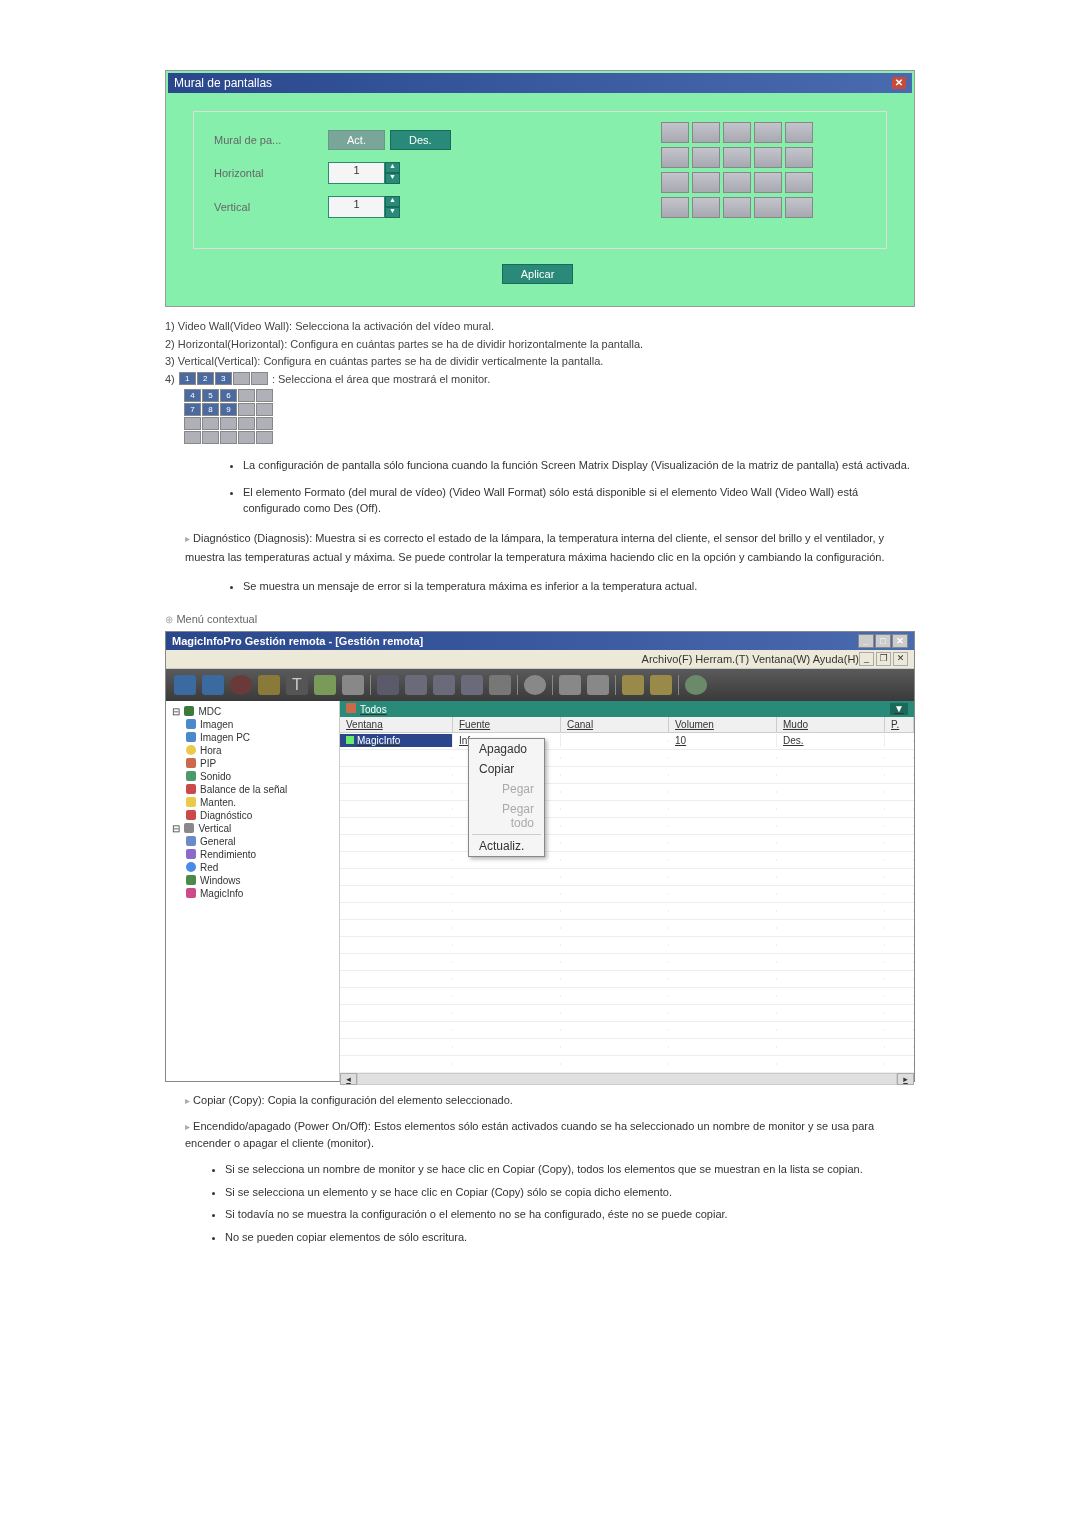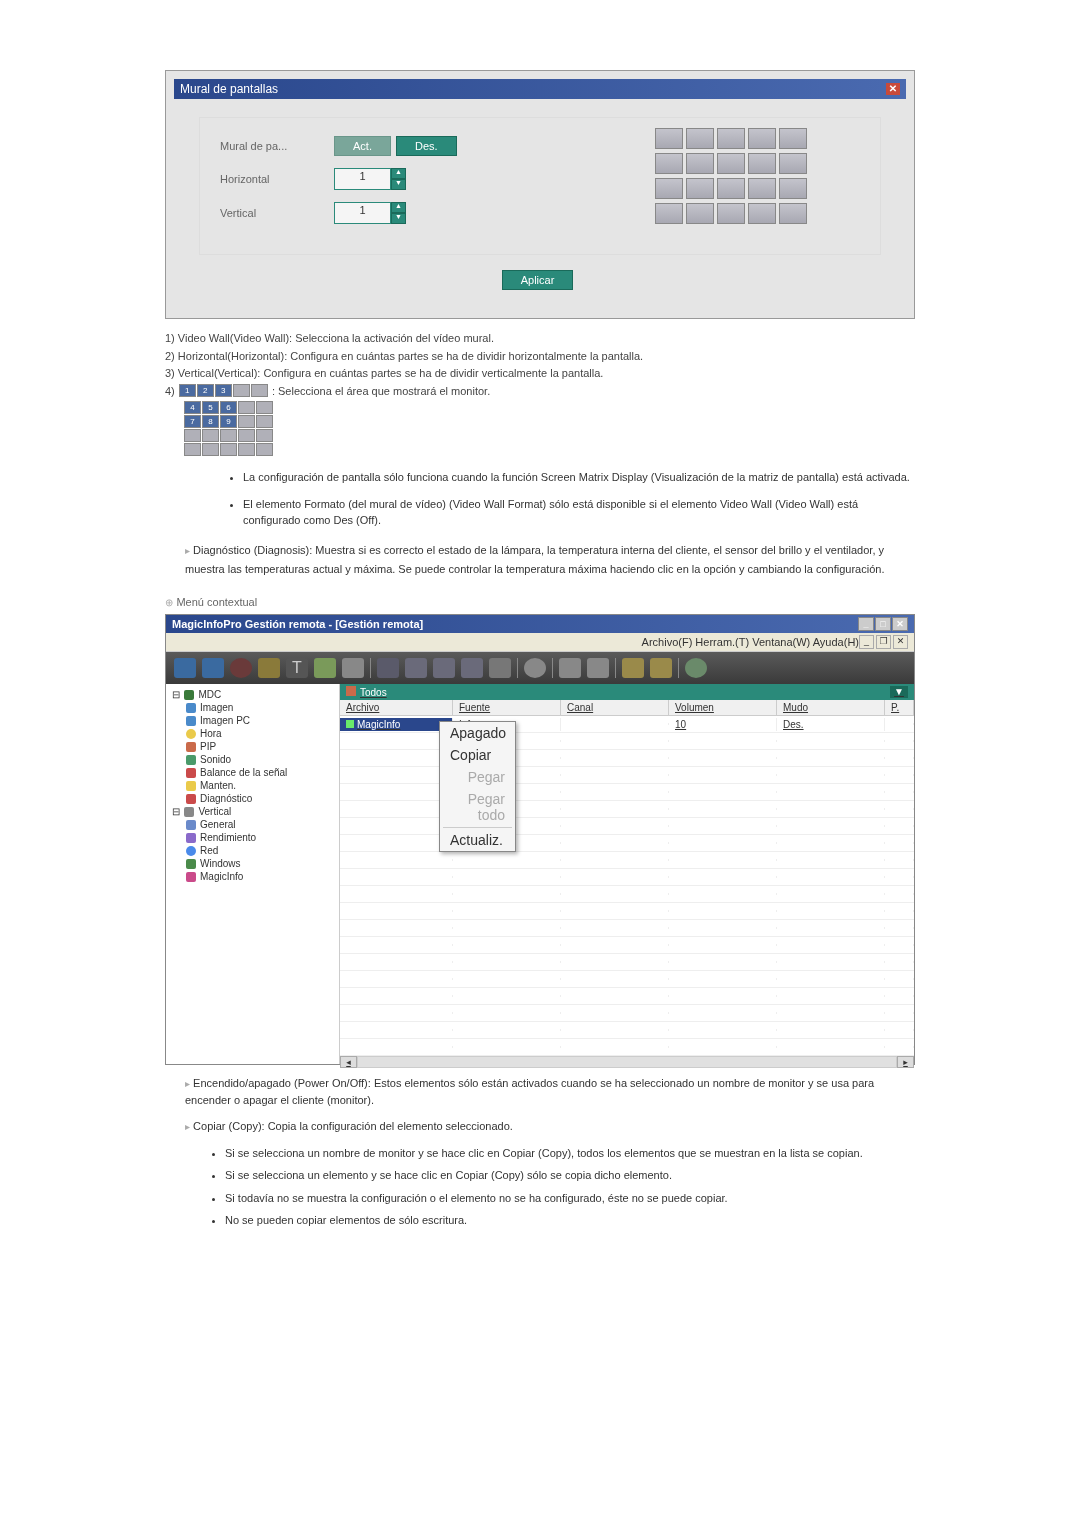--- a/index.html
+++ b/index.html
@@ -11,22 +11,22 @@
       background: #fff;
       width: 1080px;
     }
     .container {
       width: 750px;
       margin: 0 auto;
       padding-top: 70px;
     }
     .dialog {
       border: 1px solid #999;
-      padding: 8px;
-      background: #e5e5e5;
+      padding: 2px;
+      background: #86efac;
     }
     .dialog-title {
       background: #2e4a8a;
       background: linear-gradient(to right, #2a478c, #4a6ab0);
       color: #fff;
       padding: 3px 6px;
       font-size: 12px;
       display: flex;
       justify-content: space-between;
       align-items: center;
@@ -243,25 +243,25 @@
     .col-volumen { width: 95px; }
     .col-mudo { width: 95px; }
     .col-p { flex:1; }
     .right-table { flex: 1; background: #fff; position: relative; }
     .data-row { display: flex; font-size: 10px; border-bottom: 1px solid #eee; height: 16px; align-items:center; }
     .data-row div { padding: 1px 6px; border-right: 1px solid #eee; }
     .sel-cell { background: #2a478c; color: #fff; }
     .context-menu {
       position: absolute;
       top: 5px;
-      left: 99px;
+      left: 128px;
       background: #f5f5f5;
       border: 1px solid #888;
       box-shadow: 2px 2px 4px rgba(0,0,0,0.3);
-      font-size: 14px;
+      font-size: 12px;
       width: 75px;
     }
     .context-menu div { padding: 3px 10px; color: #333; }
     .context-menu div.disabled { color: #aaa; text-align: right; }
     .context-menu hr { margin:1px 3px; border:0; border-top:1px solid #ccc; }
     .scroll-bottom { background: #ece9d8; height: 15px; display:flex; }
     .scroll-bottom .sb-track { flex:1; background:#e0e0e0; border:1px solid #ccc; }
     .scroll-bottom .sb-btn { width:15px; border:1px solid #aaa; background:#ddd; text-align:center; font-size:9px; }
     .after-text {
       margin-top: 10px;
@@ -410,20 +410,23 @@
   <ul class="bullets">
     <li>La configuración de pantalla sólo funciona cuando la función Screen Matrix Display (Visualización de la matriz de pantalla) está activada.</li>
     <li>El elemento Formato (del mural de vídeo) (Video Wall Format) sólo está disponible si el elemento Video Wall (Video Wall) está configurado como Des (Off).</li>
   </ul>
 
   <div class="indent-para">
     <span class="section-marker">▸</span>
     <span>Diagnóstico (Diagnosis): Muestra si es correcto el estado de la lámpara, la temperatura interna del cliente, el sensor del brillo y el ventilador, y muestra las temperaturas actual y máxima. Se puede controlar la temperatura máxima haciendo clic en la opción y cambiando la configuración.</span>
   </div>
 
+  <ul class="bullets">
+    <li>Se muestra un mensaje de error si la temperatura máxima es inferior a la temperatura actual.</li>
+  </ul>
 
   <div class="section-h">
     <span class="section-marker">⊕</span>
     <span>Menú contextual</span>
   </div>
 
   <div class="app-screenshot">
     <div class="app-title-bar">
       <span>MagicInfoPro Gestión remota - [Gestión remota]</span>
       <div class="winctrl">
@@ -529,21 +532,21 @@
             <span class="ti-icon" style="background:#ca4a8a;"></span>
             <span>MagicInfo</span>
           </div>
       </div>
       <div class="app-right">
         <div class="right-top">
           <span><span style="display:inline-block;width:10px;height:10px;background:#ca6a4a;margin-right:4px;"></span><span>Todos</span></span>
           <span class="rt-arrow">▼</span>
         </div>
         <div class="right-header">
-          <div class="col-monitor">Archivo</div>
+          <div class="col-monitor">Ventana</div>
           <div class="col-fuente">Fuente</div>
           <div class="col-canal">Canal</div>
           <div class="col-volumen">Volumen</div>
           <div class="col-mudo">Mudo</div>
           <div class="col-p">P.</div>
         </div>
         <div class="right-table">
           <div class="data-row">
             <div class="col-monitor sel-cell"><span style="display:inline-block;width:8px;height:8px;background:#6aea6a;margin-right:3px;"></span><span>MagicInfo</span></div>
             <div class="col-fuente">Info</div>
@@ -719,25 +722,25 @@
           <div class="sb-btn">◂</div>
           <div class="sb-track"></div>
           <div class="sb-btn">▸</div>
         </div>
       </div>
     </div>
   </div>
 
   <div class="after-text">
     <span class="section-marker">▸</span>
-    <span>Encendido/apagado (Power On/Off): Estos elementos sólo están activados cuando se ha seleccionado un nombre de monitor y se usa para encender o apagar el cliente (monitor).</span>
+    <span>Copiar (Copy): Copia la configuración del elemento seleccionado.</span>
   </div>
   <div class="after-text">
     <span class="section-marker">▸</span>
-    <span>Copiar (Copy): Copia la configuración del elemento seleccionado.</span>
+    <span>Encendido/apagado (Power On/Off): Estos elementos sólo están activados cuando se ha seleccionado un nombre de monitor y se usa para encender o apagar el cliente (monitor).</span>
   </div>
 
   <ul class="bullets2">
     <li>Si se selecciona un nombre de monitor y se hace clic en Copiar (Copy), todos los elementos que se muestran en la lista se copian.</li>
     <li>Si se selecciona un elemento y se hace clic en Copiar (Copy) sólo se copia dicho elemento.</li>
     <li>Si todavía no se muestra la configuración o el elemento no se ha configurado, éste no se puede copiar.</li>
     <li>No se pueden copiar elementos de sólo escritura.</li>
   </ul>
 
 </div>

